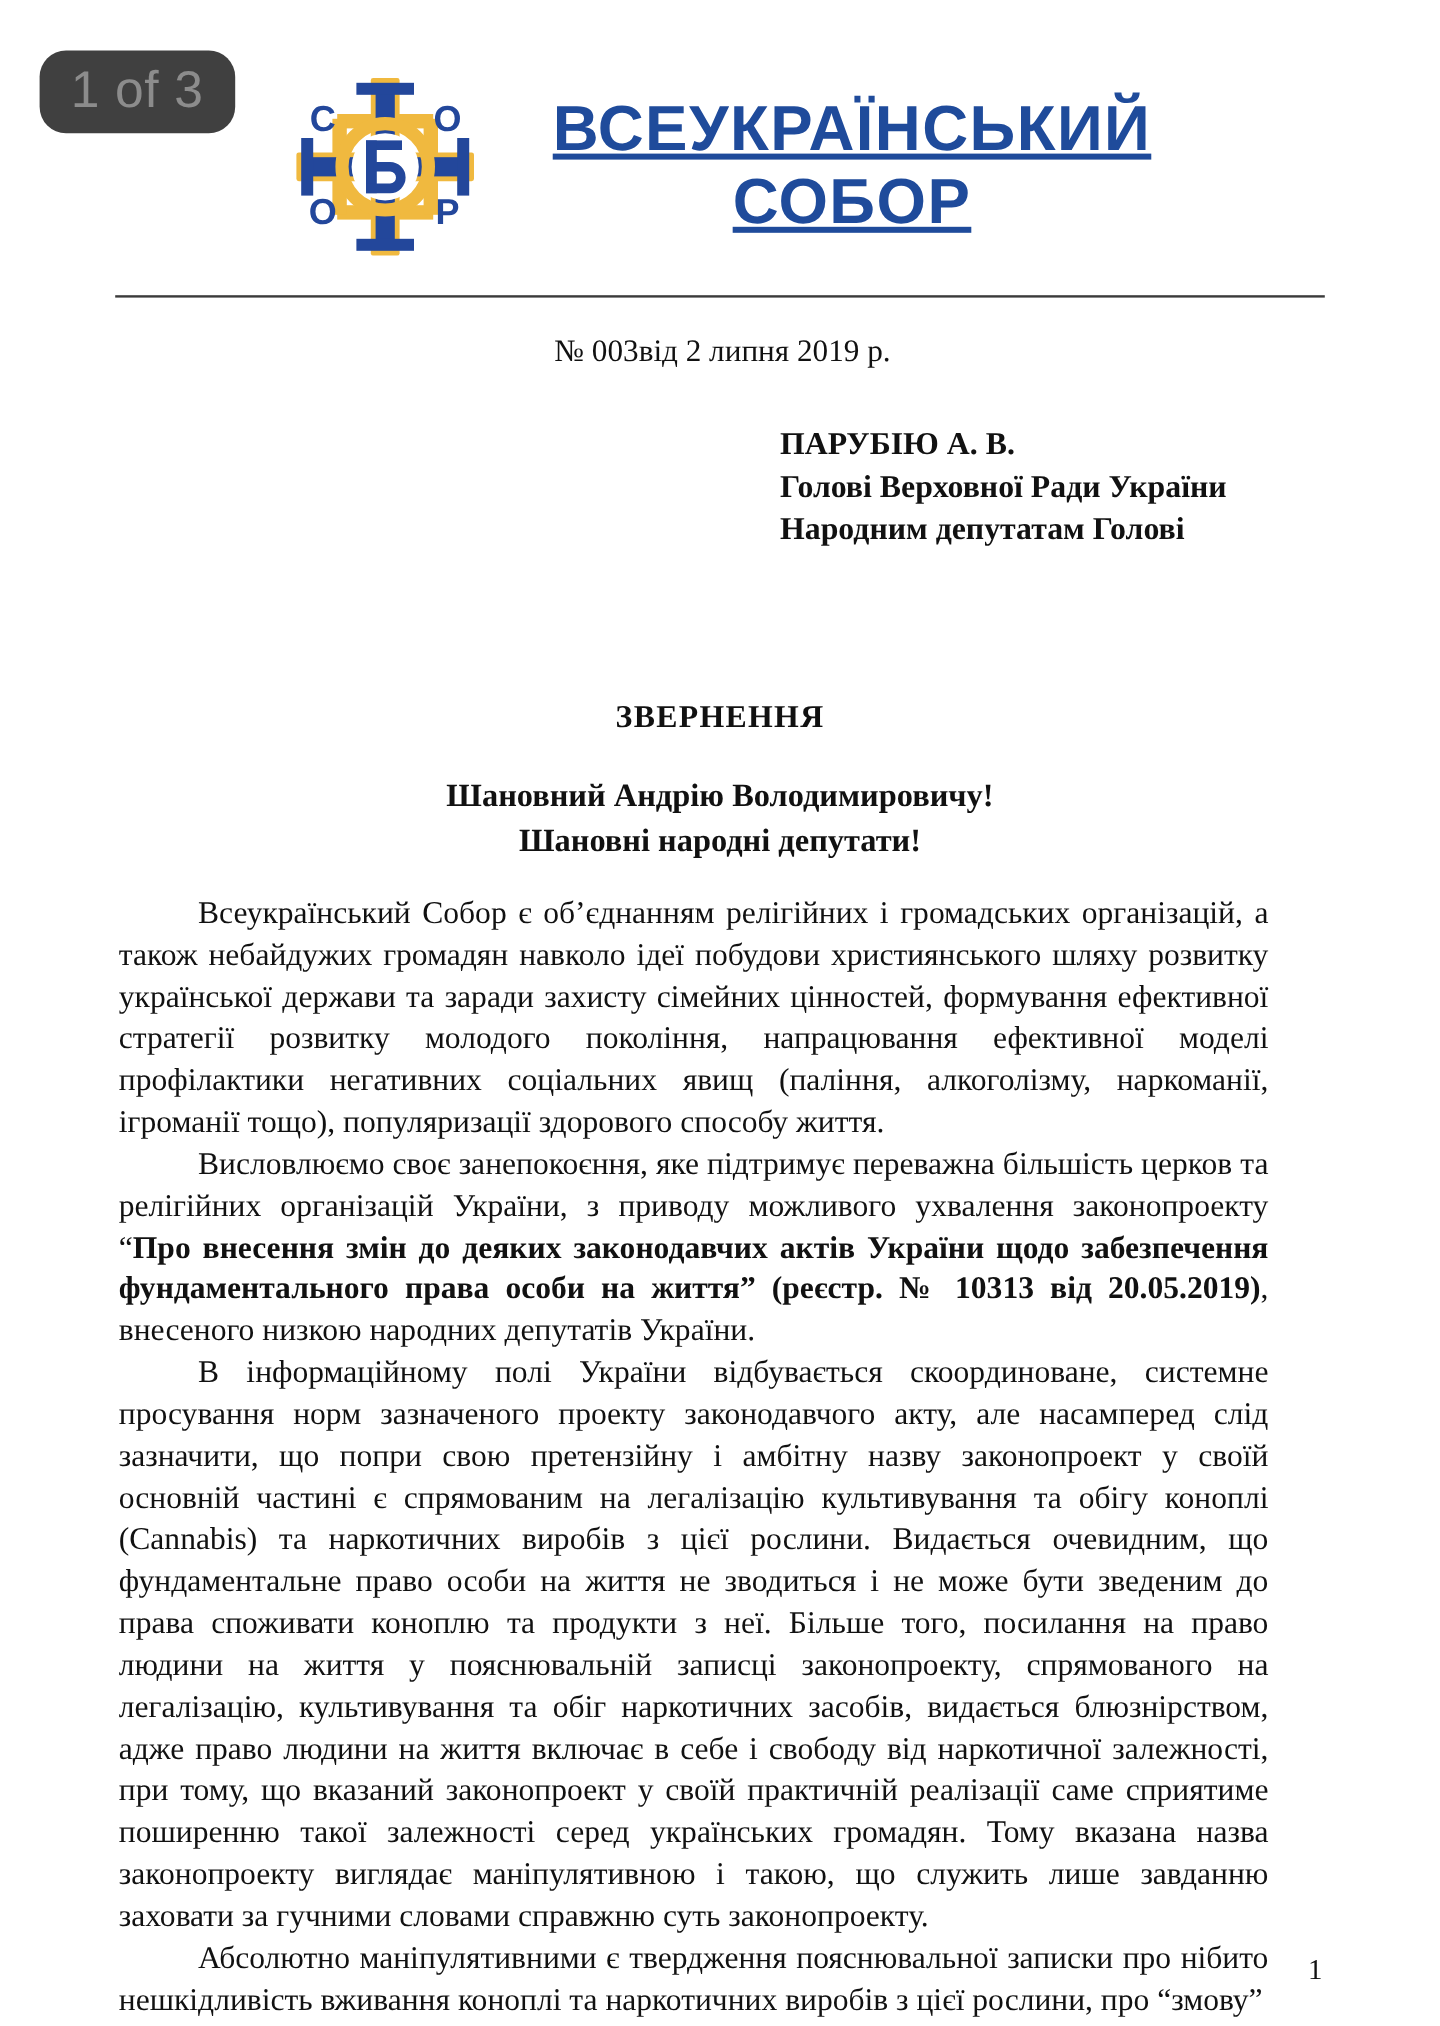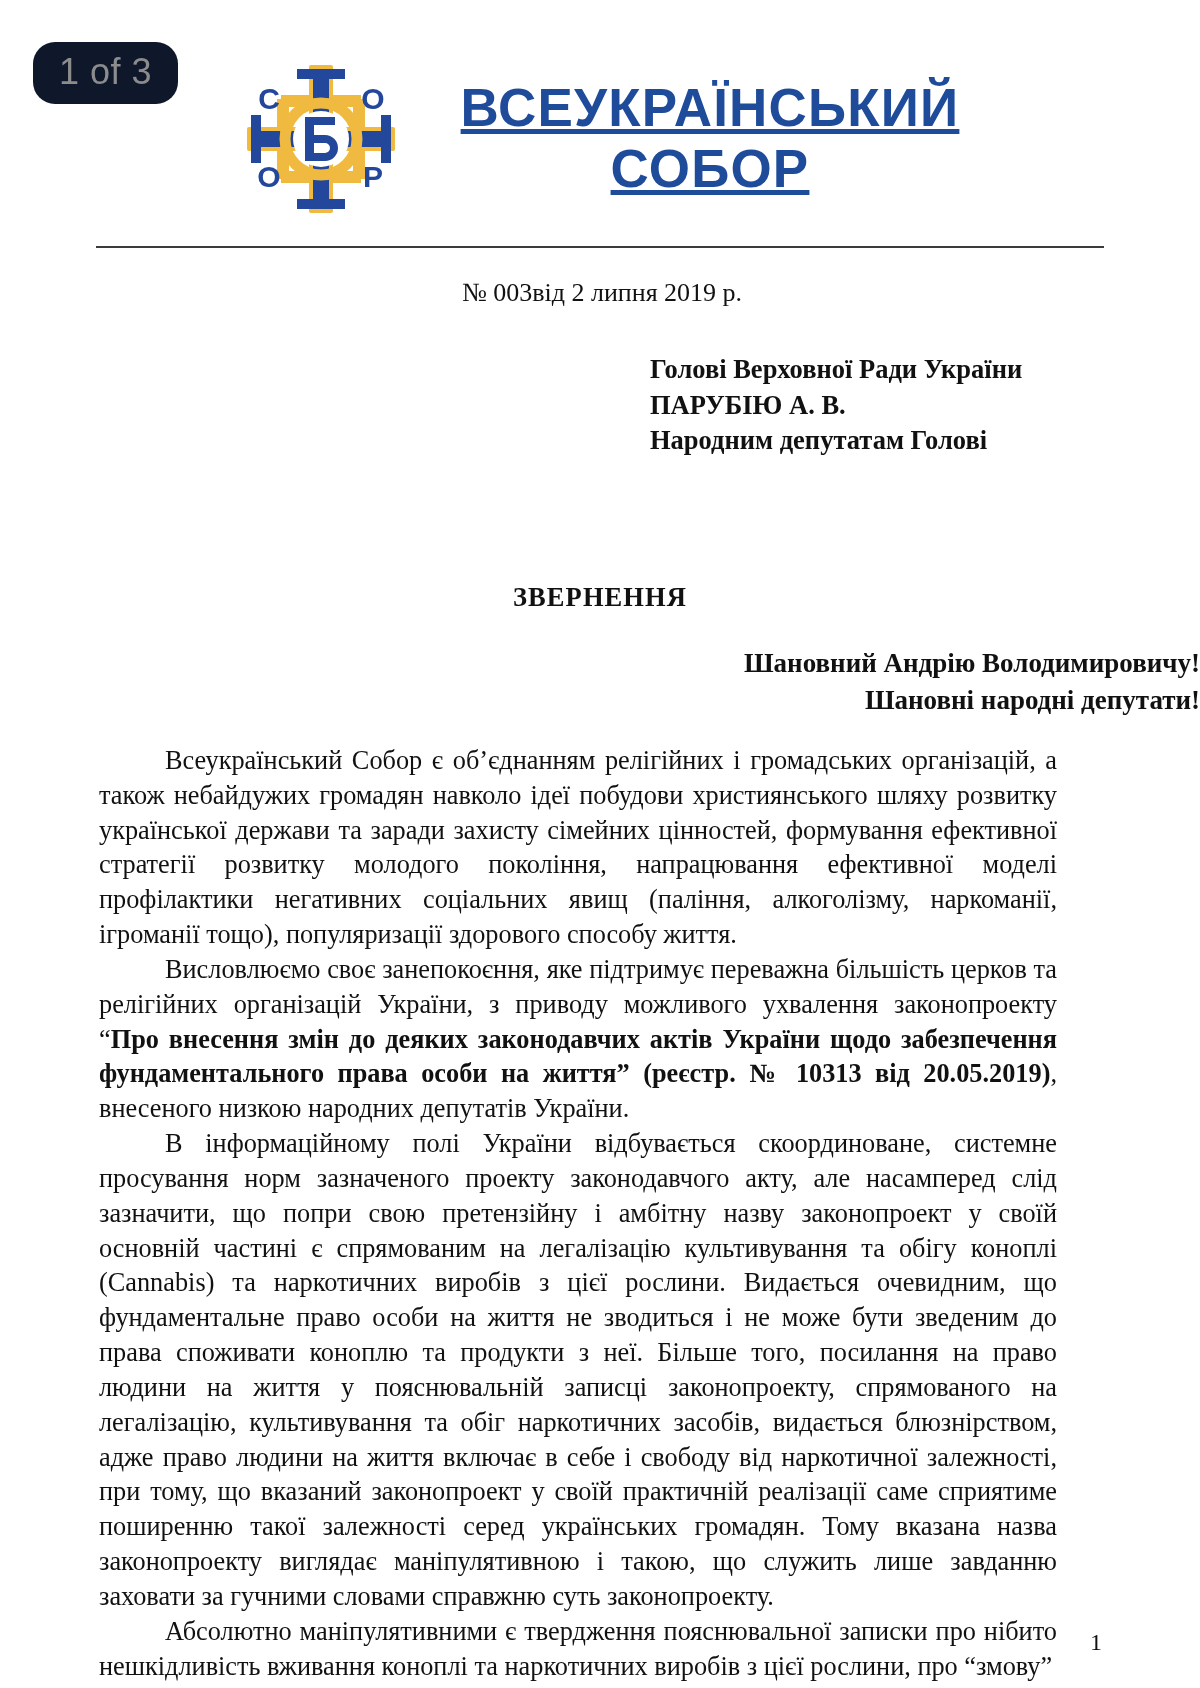--- a/index.html
+++ b/index.html
@@ -16,25 +16,25 @@
     font-family: "Liberation Serif", "DejaVu Serif", serif;
     color: #111111;
   }
 
   
   .page-indicator {
     position: absolute;
     left: 33px;
     top: 42px;
     padding: 12px 26px 14px 26px;
-    background: #0f172a;
+    background: #404040;
     border-radius: 22px;
     color: #8c8c8c;
     font-family: "Liberation Sans", "DejaVu Sans", sans-serif;
-    font-size: 36px;
+    font-size: 43px;
     line-height: 1;
     letter-spacing: 0.5px;
     z-index: 10;
     user-select: none;
   }
 
   
   .sheet {
     position: absolute;
     inset: 0;
@@ -113,21 +113,21 @@
     text-align: center;
     font-weight: 700;
     font-size: 26.5px;
     letter-spacing: 1.1px;
   }
   .salutation {
     position: absolute;
     left: 0;
     right: 0;
     top: 645px;
-    text-align: right;
+    text-align: center;
     font-weight: 700;
     font-size: 27px;
     line-height: 1.38;
   }
 
   
   .body-text {
     position: absolute;
     left: 99px;
     top: 744px;
@@ -208,22 +208,22 @@
   </div>
 
   <div class="rule"></div>
 
   <div class="ref-row">
     <span>№ 003</span>
     <span>від 2 липня 2019 р.</span>
   </div>
 
   <div class="addressee">
+    <div>ПАРУБІЮ А. В.</div>
     <div>Голові Верховної Ради України</div>
-    <div>ПАРУБІЮ А. В.</div>
     <div>Народним депутатам Голові</div>
   </div>
 
   <div class="doc-title">ЗВЕРНЕННЯ</div>
 
   <div class="salutation">
     <div>Шановний Андрію Володимировичу!</div>
     <div>Шановні народні депутати!</div>
   </div>
 

